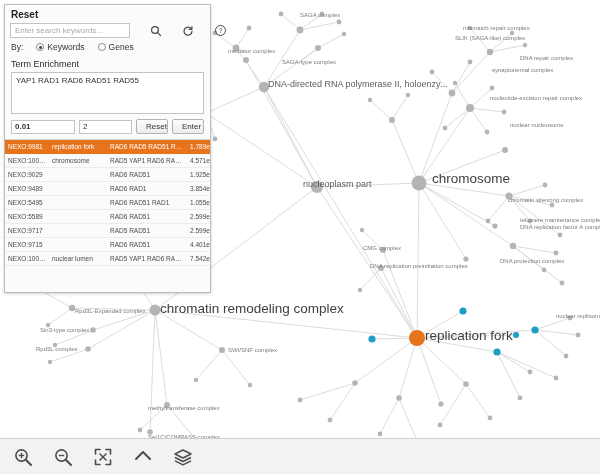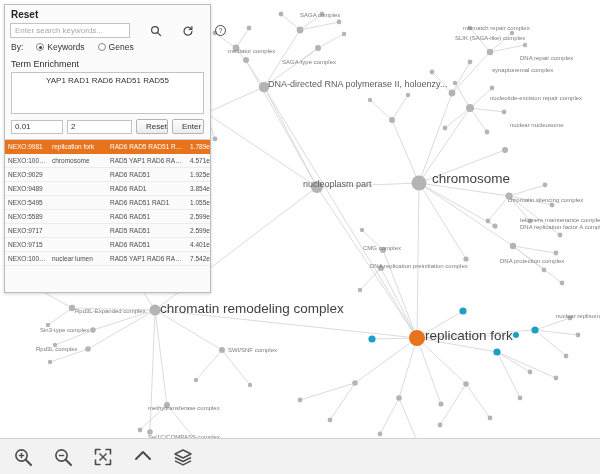--- a/index.html
+++ b/index.html
@@ -135,40 +135,39 @@
     margin: 0 6px 5px 6px;
     height: 42px;
     background: #fff;
     border: 1px solid #c3c3c3;
     font-size: 8px;
     color: #333;
     padding: 3px 4px;
     overflow: hidden;
     line-height: 1.3;
     box-sizing: border-box;
-    text-align: center;
   }
 
   .param-row {
     display: flex;
     align-items: center;
     gap: 4px;
     padding: 0 6px 5px 6px;
   }
   .param-input {
     height: 14px;
     border: 1px solid #c3c3c3;
     background: #fff;
     font-size: 8px;
     color: #333;
     padding: 0 3px;
     box-sizing: border-box;
     font-family: "Liberation Sans", sans-serif;
   }
-  #pval-input { width: 52px; }
+  #pval-input { width: 64px; font-weight: bold; }
   #count-input { flex: 1 1 auto; min-width: 10px; }
   .sm-btn {
     height: 15px;
     min-width: 32px;
     border: 1px solid #b4b4b4;
     border-radius: 2px;
     background: linear-gradient(#fdfdfd, #ececec);
     font-size: 8px;
     color: #333;
     cursor: pointer;

